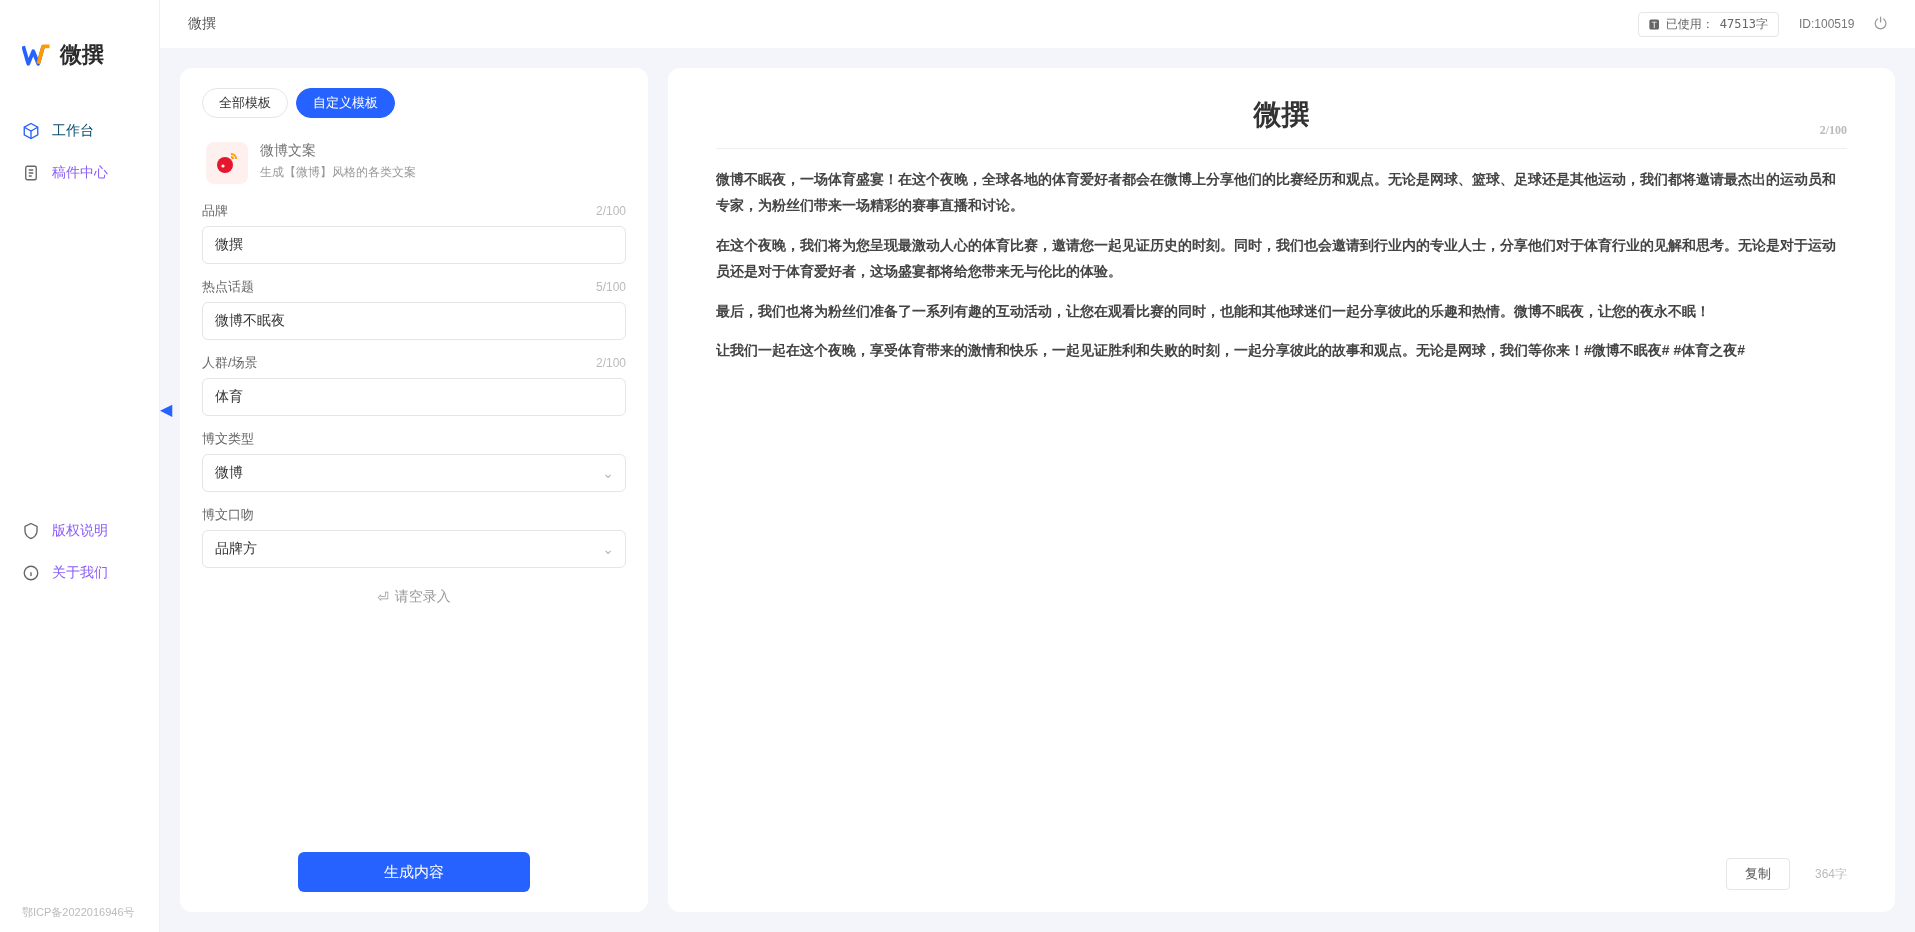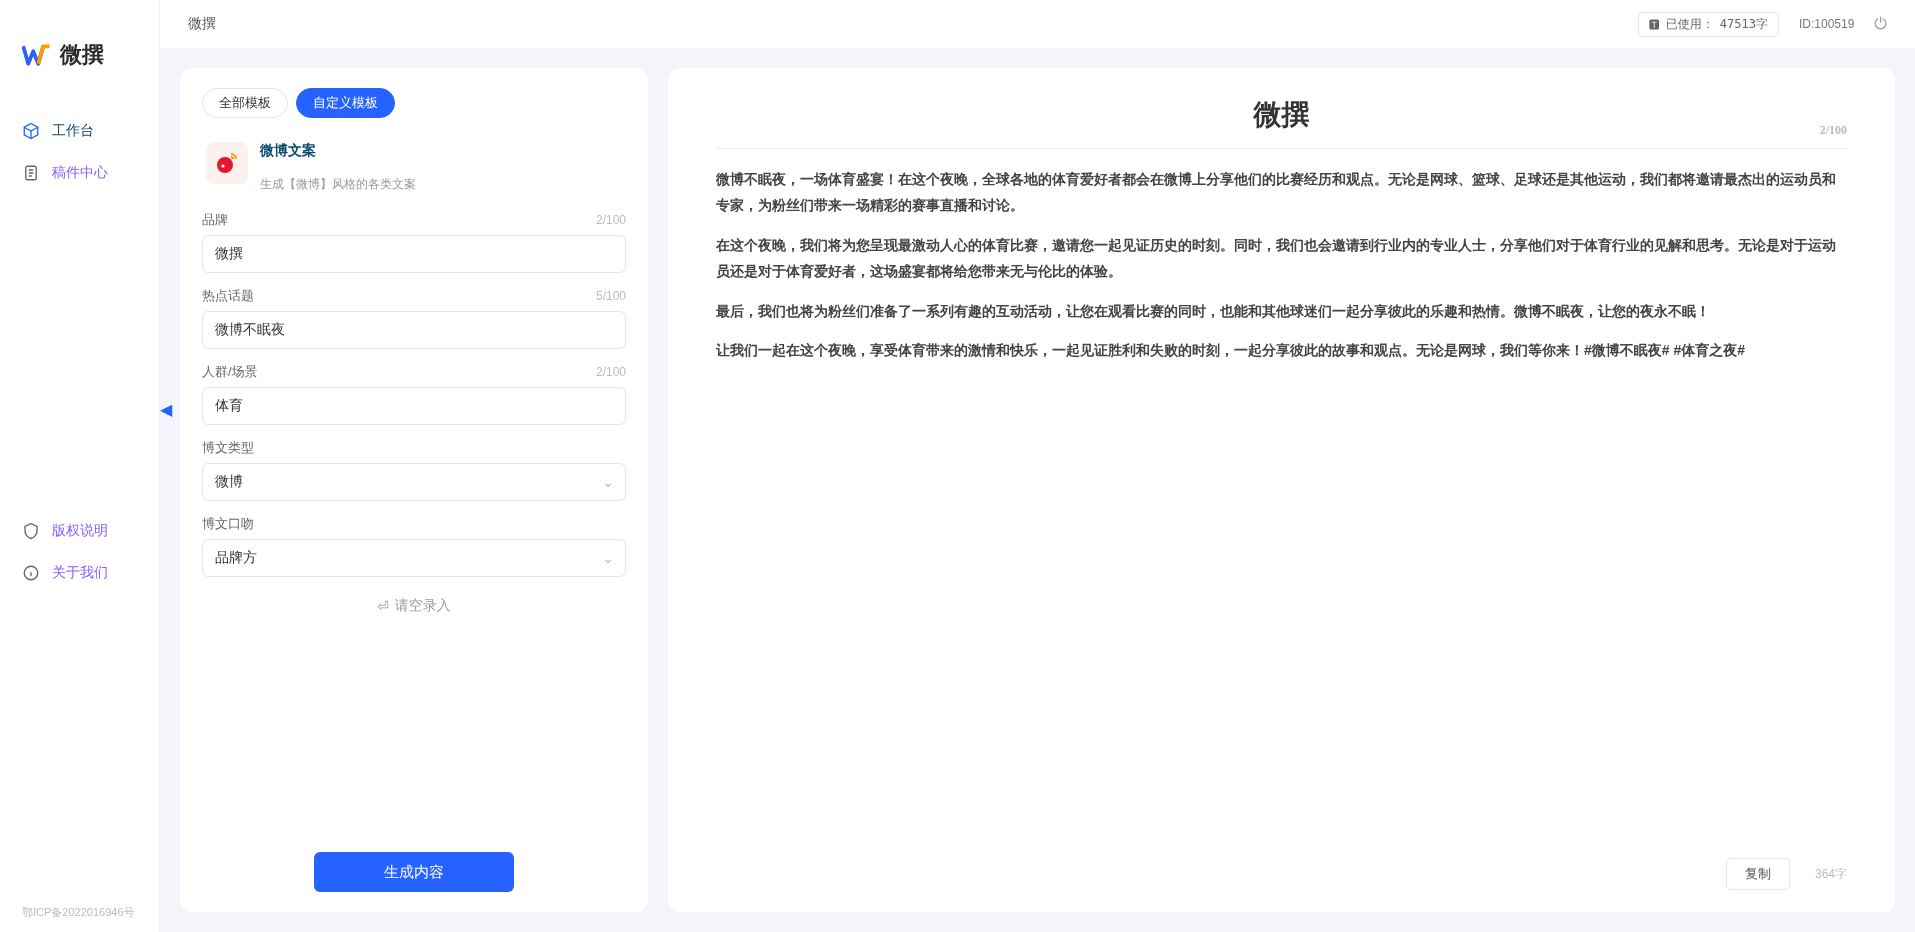--- a/index.html
+++ b/index.html
@@ -115,21 +115,21 @@
 .template-avatar {
   width: 42px;
   height: 42px;
   border-radius: 8px;
   background: #fff0f0;
   display: flex;
   align-items: center;
   justify-content: center;
 }
 .template-avatar svg { width: 24px; height: 24px; }
-.template-info .title { font-weight: 700; font-size: 14px; color: #0c4a6e; margin-bottom: 16px; }
+.template-info .title { font-weight: 400; font-size: 14px; color: #737373; margin-bottom: 4px; }
 .template-info .desc { font-size: 12px; color: #999; text-align: center; }
 
 .form-group { margin-bottom: 14px; }
 .form-label-row { display: flex; justify-content: space-between; align-items: center; margin-bottom: 6px; }
 .form-label { font-size: 13px; color: #666; }
 .char-counter { font-size: 12px; color: #bbb; }
 .text-input, .select-input {
   width: 100%;
   height: 38px;
   border: 1px solid #e5e5ea;
@@ -153,21 +153,21 @@
   display: flex;
   align-items: center;
   justify-content: center;
   gap: 6px;
   color: #999;
   font-size: 14px;
   padding: 6px 0 0;
 }
 .left-bottom { margin-top: auto; padding-top: 20px; display: flex; justify-content: center; }
 .generate-btn {
-  width: 200px;
+  width: 232px;
   height: 40px;
   background: #2562ff;
   color: #fff;
   border: none;
   border-radius: 6px;
   font-size: 15px;
   cursor: pointer;
   text-align: center;
 }
 

